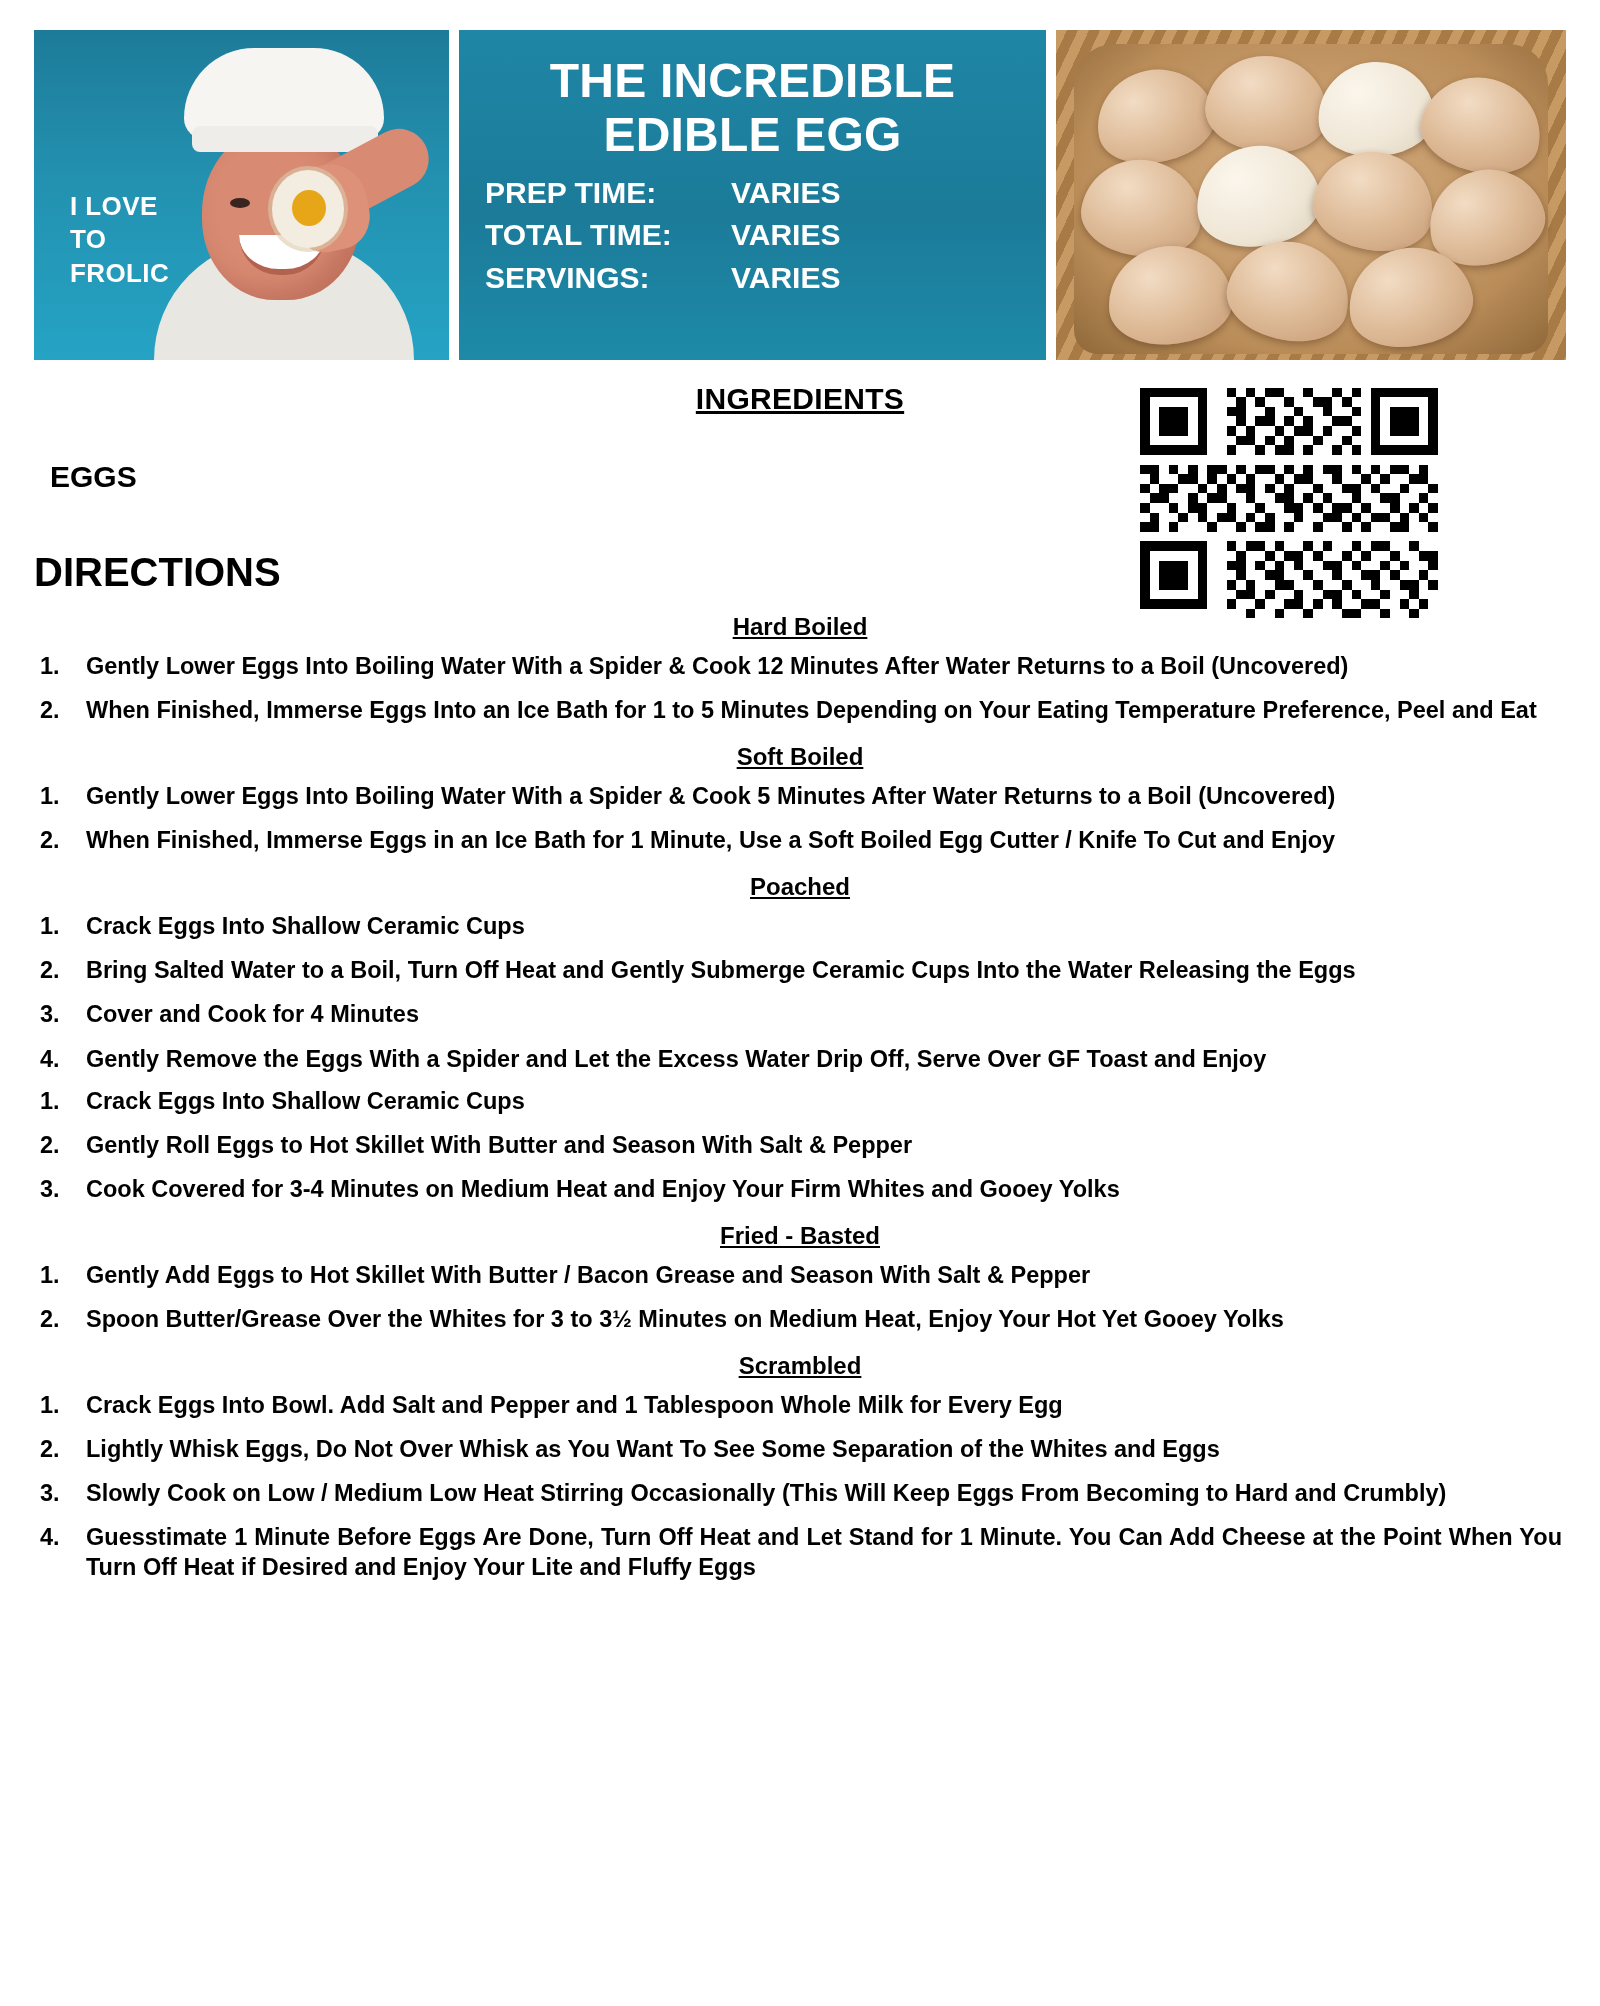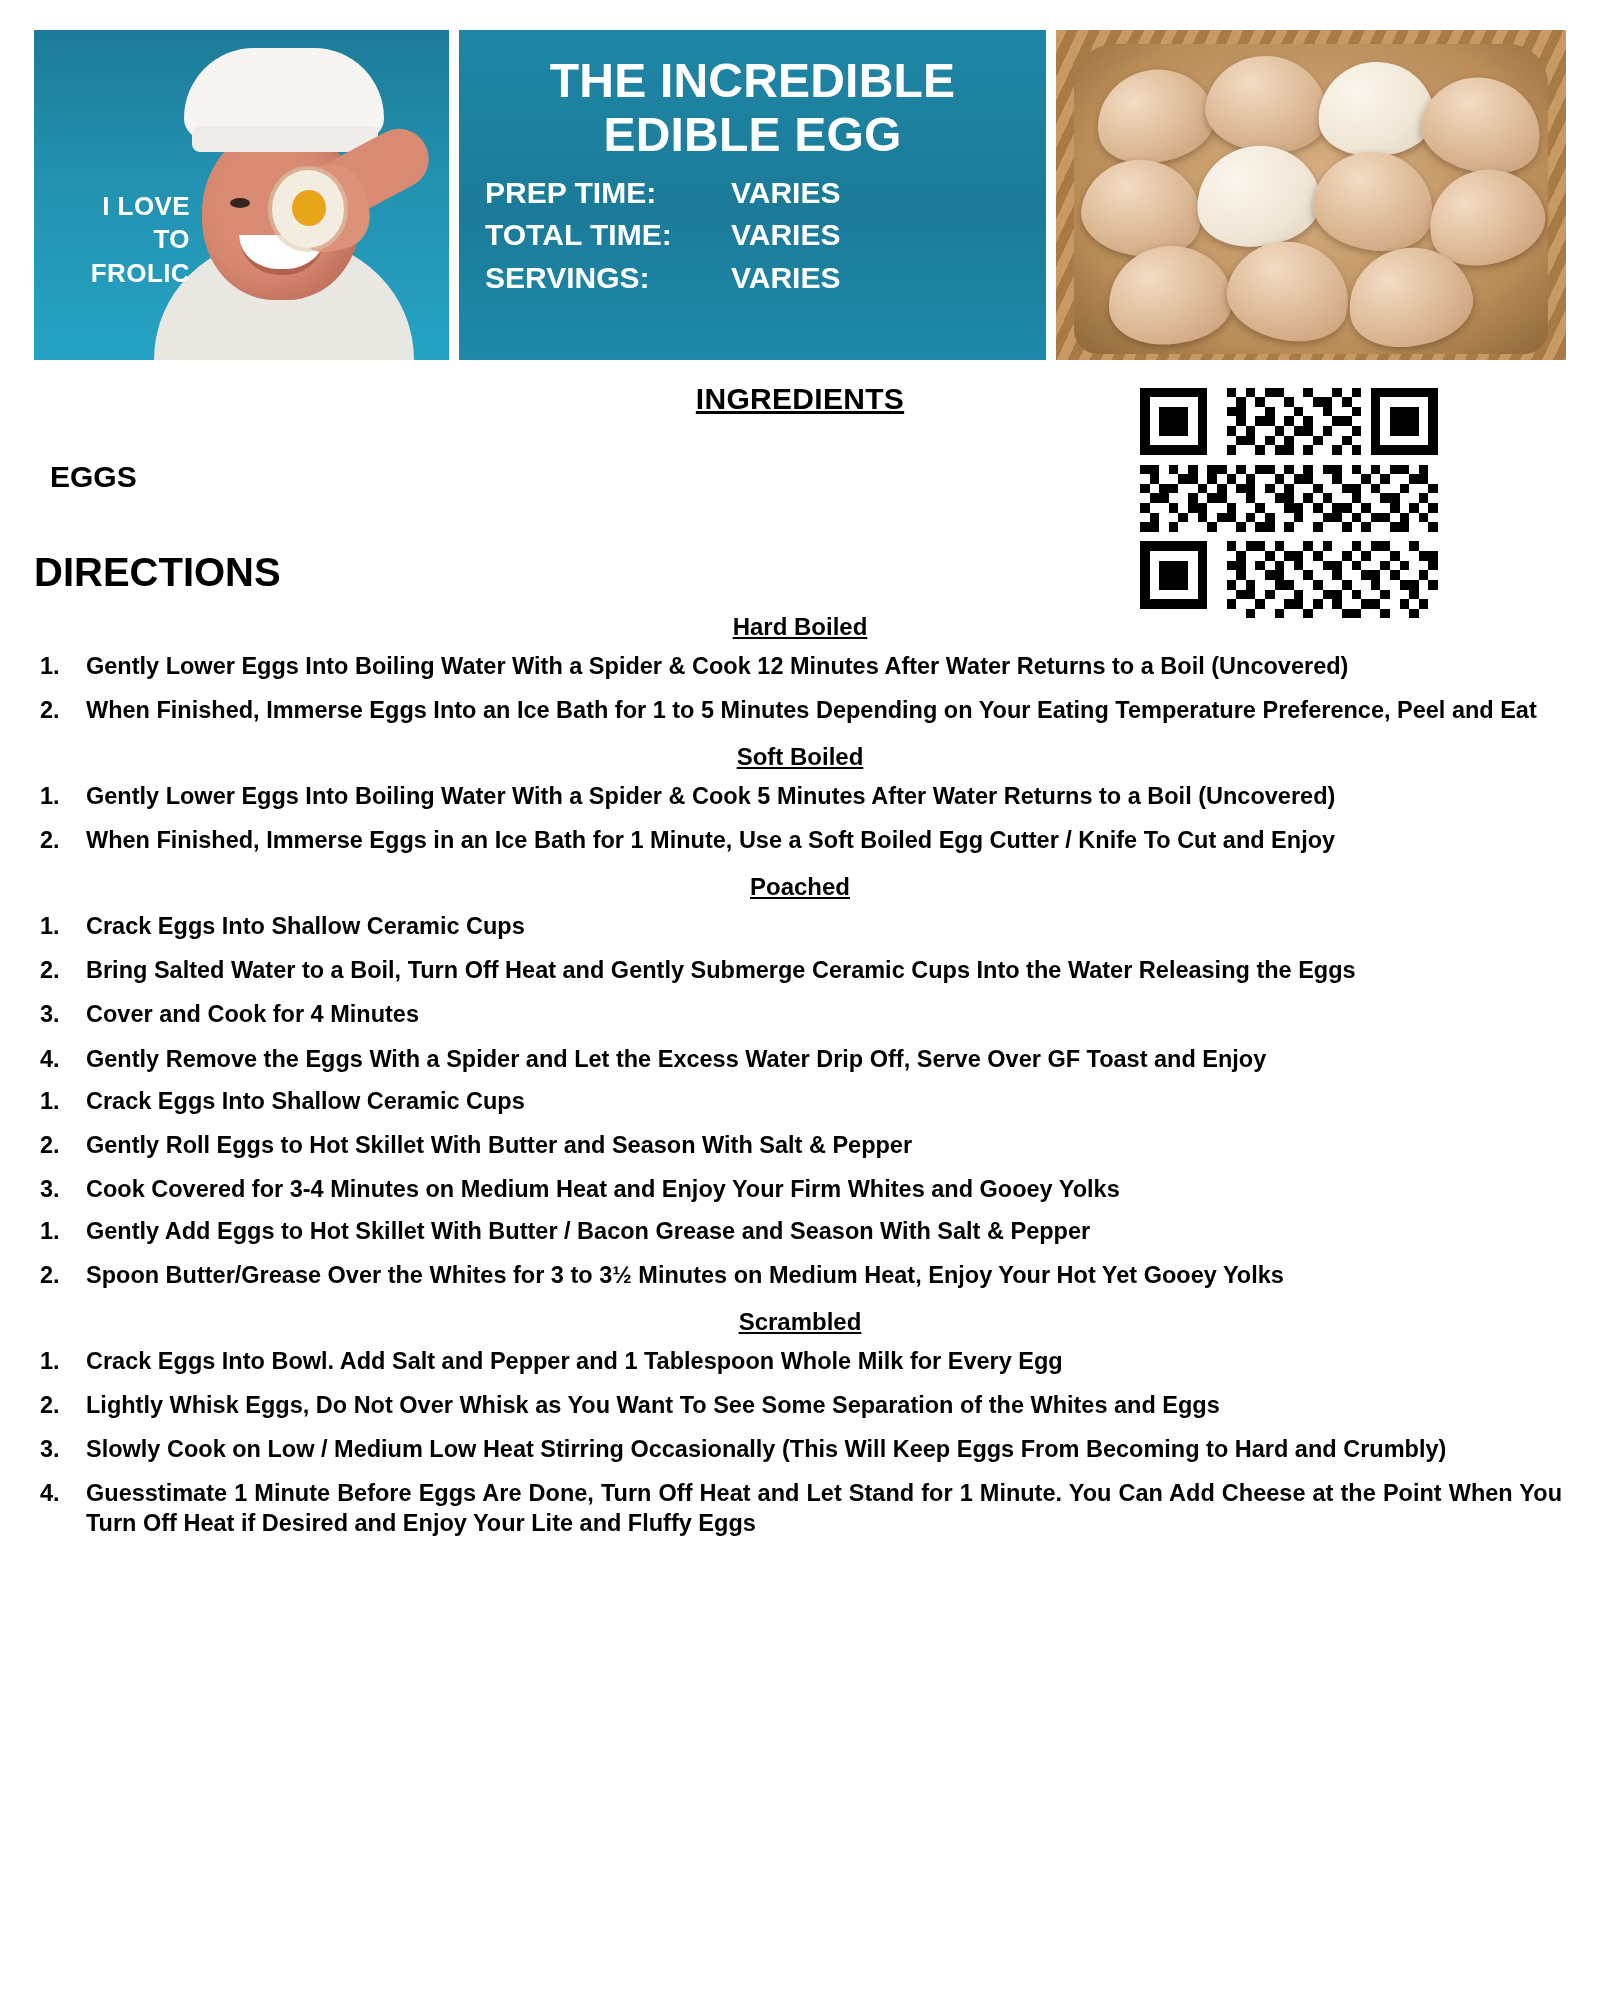--- a/index.html
+++ b/index.html
@@ -149,21 +149,21 @@
   }
   .love-text {
     position: absolute;
     left: 36px;
     top: 160px;
     color: #ffffff;
     font-size: 26px;
     font-weight: 700;
     line-height: 1.28;
     letter-spacing: 0.4px;
-    text-align: right;
+    text-align: left;
     width: 120px;
     z-index: 5;
   }
 
   .title-block {
     flex: 1 1 auto;
     background: linear-gradient(180deg, #1f86a6 0%, #1b7b99 55%, #1d8aa8 100%);
     color: #ffffff;
     padding: 24px 26px 14px 26px;
     box-sizing: border-box;
@@ -585,20 +585,21 @@
 
   <div class="method">
     <ol class="steps">
       <li>Crack Eggs Into Shallow Ceramic Cups</li>
       <li>Gently Roll  Eggs to Hot Skillet With Butter and Season With Salt &amp; Pepper</li>
       <li>Cook Covered for 3-4 Minutes on Medium Heat and Enjoy Your Firm Whites and Gooey Yolks</li>
     </ol>
   </div>
 
   <div class="method">
+    <div class="method-title">Fried - Basted</div>
     <ol class="steps">
       <li>Gently Add Eggs to Hot Skillet With Butter / Bacon Grease and Season With Salt &amp; Pepper</li>
       <li>Spoon Butter/Grease Over the Whites for 3 to 3½ Minutes on Medium Heat, Enjoy Your Hot Yet Gooey Yolks</li>
     </ol>
   </div>
 
   <div class="method">
     <div class="method-title">Scrambled</div>
     <ol class="steps">
       <li>Crack  Eggs Into Bowl. Add Salt and Pepper and 1 Tablespoon Whole Milk for Every Egg</li>

